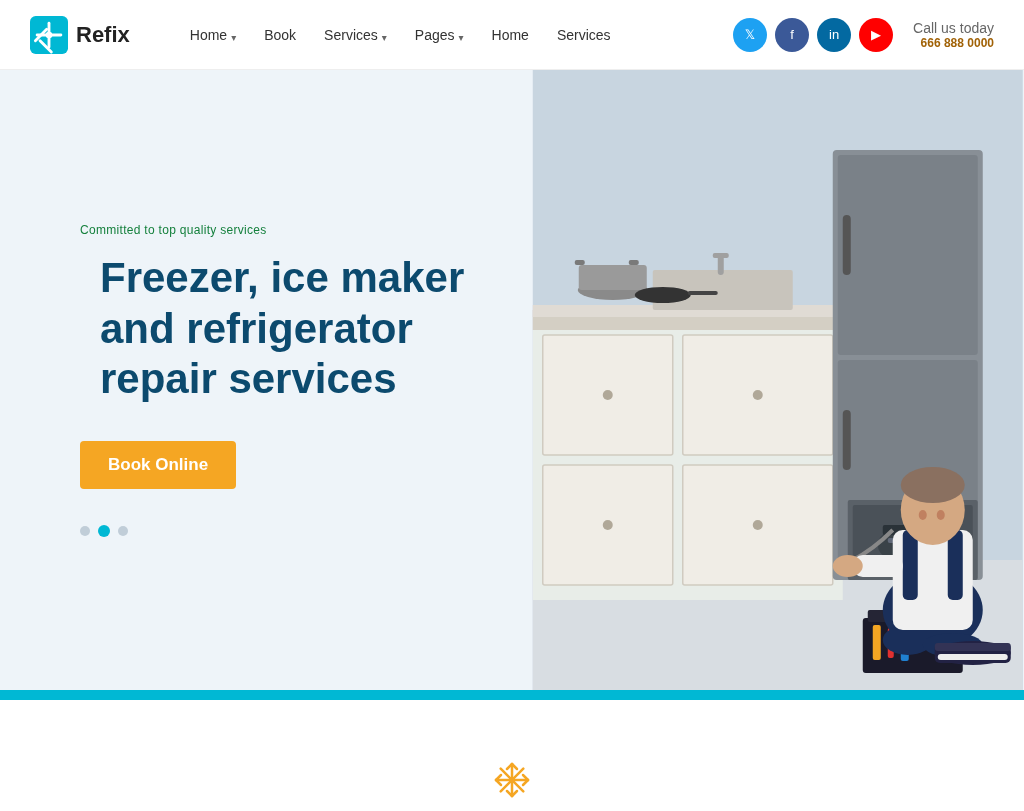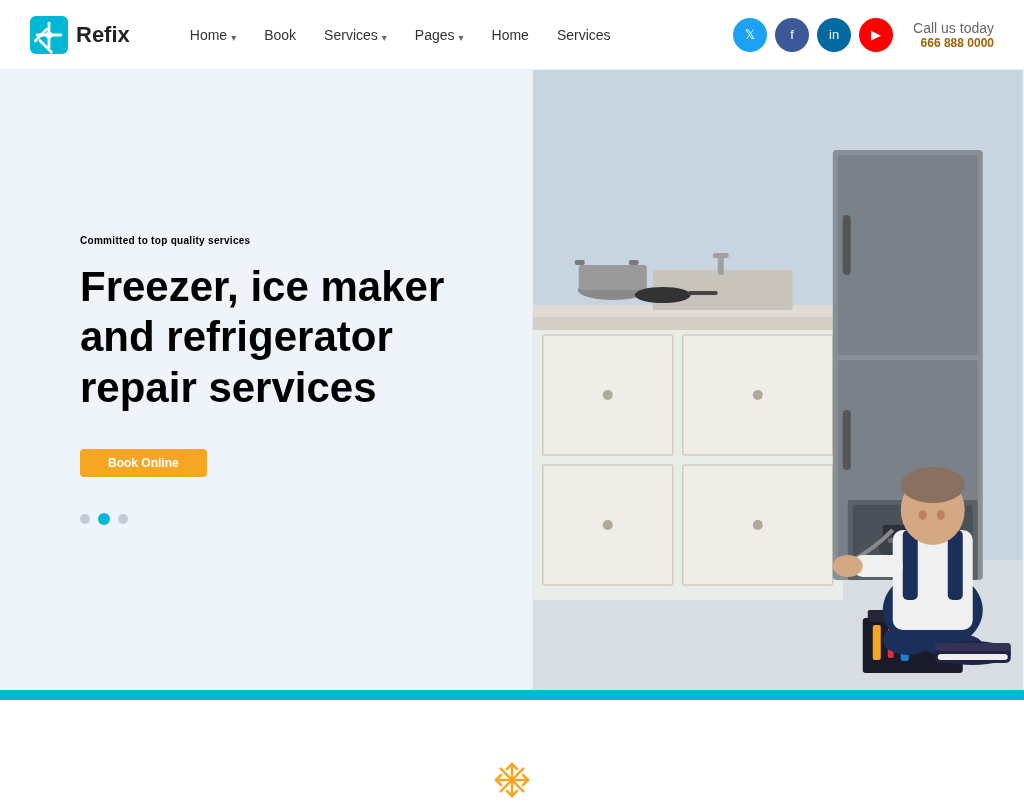--- a/index.html
+++ b/index.html
@@ -102,40 +102,41 @@
       flex: 0 0 52%;
       display: flex;
       flex-direction: column;
       justify-content: center;
       padding: 60px 60px 60px 80px;
       background: #eef4f9;
       position: relative;
       z-index: 2;
     }
     .hero-tagline {
-      color: #000000;
-      font-size: 10px;
-      font-weight: 700;
+      color: #15803d;
+      font-size: 12px;
+      font-weight: 400;
       margin-bottom: 16px;
       letter-spacing: 0.3px;
     }
     .hero-title {
       font-size: 42px;
       font-weight: 700;
-      color: #000000;
+      color: #0c4a6e;
       line-height: 1.2;
       margin-bottom: 36px;
+      margin-left: 20px;
     }
     .book-btn {
       display: inline-block;
       background: #f5a623;
       color: #fff;
-      padding: 7px 28px;
+      padding: 14px 28px;
       border-radius: 4px;
-      font-size: 12px;
+      font-size: 17px;
       font-weight: 600;
       border: none;
       cursor: pointer;
       text-decoration: none;
       width: fit-content;
       margin-bottom: 36px;
     }
     .slider-dots {
       display: flex;
       gap: 8px;

